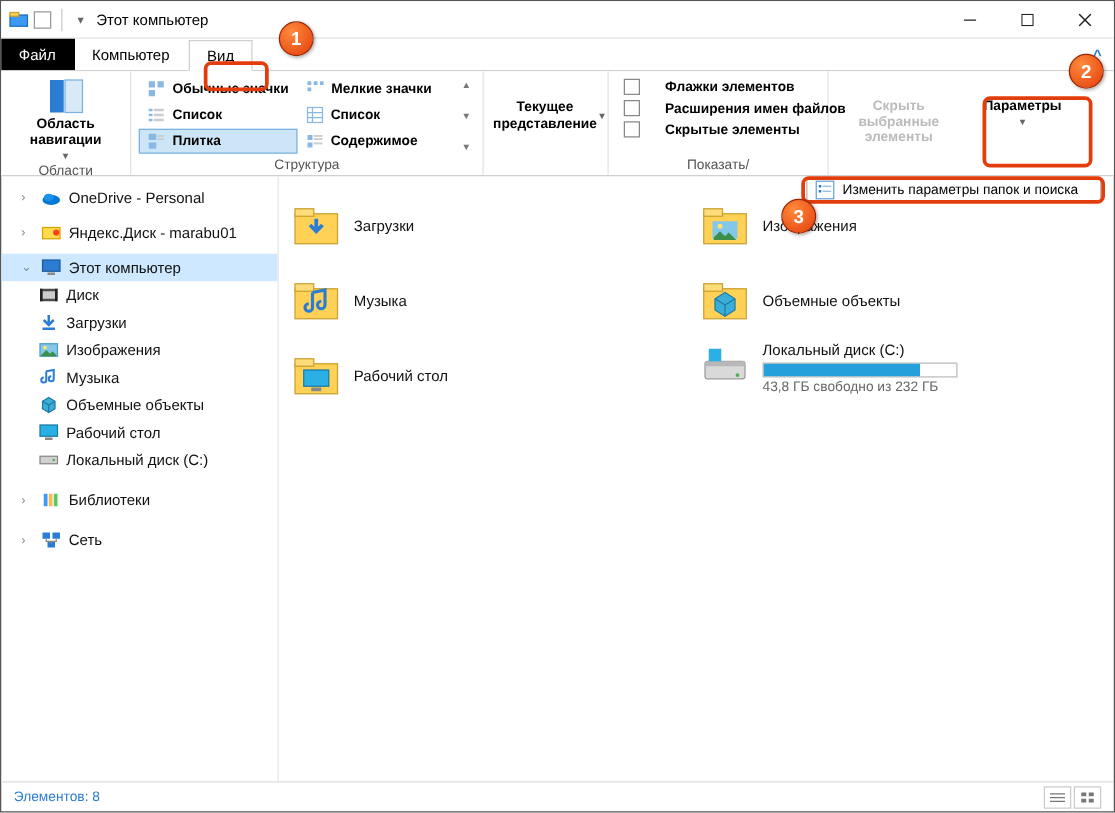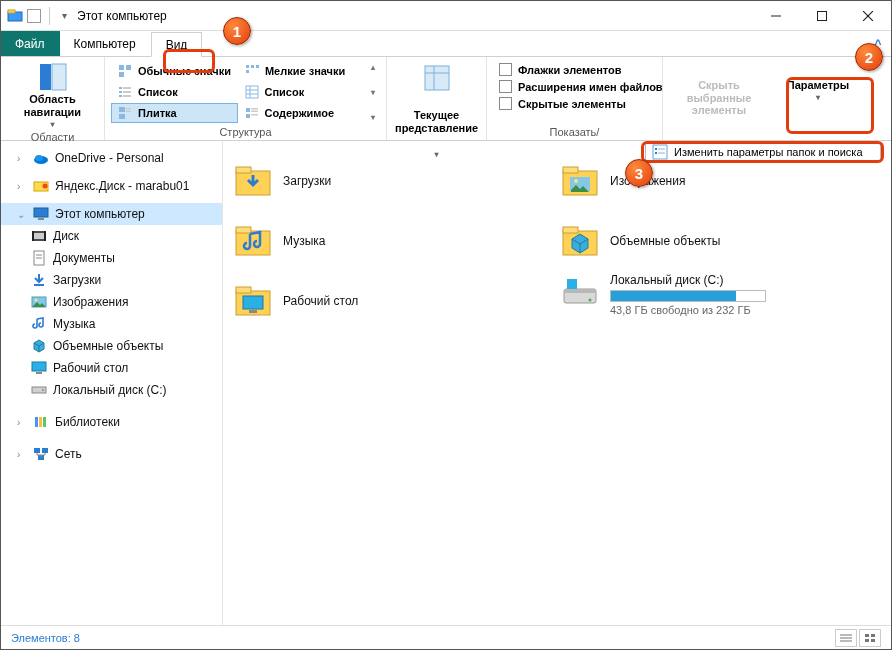--- a/index.html
+++ b/index.html
@@ -13,45 +13,45 @@
   .tb-qat { width: 14px; height: 14px; border: 1px solid #999; background: #fff; }
   .tb-sep { width: 1px; height: 18px; background: #ccc; margin: 0 4px; }
   .tb-drop { font-size: 10px; color: #666; padding: 0 4px; }
   .tb-title { margin-left: 6px; color: #000; font-size: 12px; }
   .tb-right { margin-left: auto; display: flex; }
   .tb-btn { width: 46px; height: 30px; display: flex; align-items: center; justify-content: center; color: #222; }
 
   
   .tabs { height: 26px; display: flex; align-items: stretch; background: #fff; border-bottom: 1px solid #d0d0d0; }
   .tab { padding: 0 14px; display: flex; align-items: center; font-size: 12px; color: #000000; border-right: 1px solid transparent; }
-  .tab.file { background: #0f766e; color: #fff; font-weight: 400; }
+  .tab.file { background: #000000; color: #fff; font-weight: 400; }
   .tab.active { border: 1px solid #d0d0d0; border-bottom: 1px solid #fff; position: relative; top: 1px; background: #fff; }
   .tabs .spacer { flex: 1; }
   .help { width: 26px; display: flex; align-items: center; justify-content: center; color: #2b7cd3; font-weight: bold; }
 
   
   .ribbon { background: #fff; border-bottom: 1px solid #d0d0d0; height: 84px; display: flex; }
   .group { border-right: 1px solid #e4e4e4; padding: 4px 6px 2px; display: flex; flex-direction: column; }
   .group-body { flex: 1; display: flex; gap: 2px; font-weight: bold; }
   .group-label { text-align: center; font-size: 11px; color: #555; padding-top: 2px; }
 
   .nav-pane { width: 100px; display: flex; flex-direction: column; align-items: center; gap: 2px; padding-top: 2px; }
   .nav-pane .big-icon { width: 28px; height: 28px; }
   .nav-pane .lbl { font-size: 11px; text-align: center; line-height: 1.15; }
   .layout-btn { display: flex; align-items: center; gap: 6px; font-size: 11px; padding: 2px 6px; border: 1px solid transparent; white-space: nowrap; }
   .layout-btn .li-icon { width: 14px; height: 14px; display: inline-block; }
   .layout-btn.selected { background: #cde6f7; border: 1px solid #7bb4e3; }
   .layout-chevrons { width: 14px; display: flex; flex-direction: column; justify-content: space-between; padding: 2px 0; color: #777; font-size: 8px; align-items: center; }
 
-  .big-btn { width: 90px; display: flex; flex-direction: column; align-items: center; justify-content: center; gap: 16px; padding: 2px; }
+  .big-btn { width: 90px; display: flex; flex-direction: row; align-items: center; justify-content: center; gap: 2px; padding: 2px; }
   .big-btn .bb-icon { width: 30px; height: 30px; }
   .big-btn .bb-lbl { font-size: 11px; text-align: center; line-height: 1.15; }
 
   .check-col { display: flex; flex-direction: column; gap: 4px; padding: 2px 6px; }
-  .check-item { display: flex; align-items: center; gap: 6px; font-size: 11px; white-space: nowrap; }
+  .check-item { display: flex; align-items: center; gap: 20px; font-size: 11px; white-space: nowrap; }
   .cbx { width: 13px; height: 13px; border: 1px solid #888; background: #fff; }
 
   .hide-btn { width: 106px; display: flex; flex-direction: column; align-items: center; gap: 2px; color: #bbb; padding: 2px; }
   .hide-btn .bb-lbl { font-size: 11px; text-align: center; line-height: 1.15; }
 
   .params { width: 78px; display: flex; flex-direction: column; align-items: center; gap: 2px; padding: 2px; position: relative; }
   .params .bb-lbl { font-size: 11px; }
   .param-drop { font-size: 8px; color: #666; }
 
   
@@ -338,28 +338,20 @@
           <span class="ti-icon"><svg viewBox="0 0 16 16">
               <rect x="1" y="3" width="14" height="10" fill="#4b4b4b"></rect>
               <rect x="3" y="5" width="10" height="6" fill="#ccc"></rect>
               <rect x="1" y="3" width="2" height="10" fill="#222"></rect>
               <rect x="13" y="3" width="2" height="10" fill="#222"></rect>
             </svg></span>
           <span>Диск</span>
         </div>
       <div class="tree-item">
           <span class="ti-icon"><svg viewBox="0 0 16 16">
-              <rect x="3" y="1" width="10" height="14" fill="#fff" stroke="#888"></rect>
-              <line x1="5" y1="5" x2="11" y2="5" stroke="#888"></line>
-              <line x1="5" y1="8" x2="11" y2="8" stroke="#888"></line>
-            </svg></span>
-          <span>Документы</span>
-        </div>
-      <div class="tree-item">
-          <span class="ti-icon"><svg viewBox="0 0 16 16">
               <path d="M8 2 v7 M4 6 l4 4 l4 -4" stroke="#2b7cd3" stroke-width="2" fill="none"></path>
               <rect x="3" y="12" width="10" height="2" fill="#2b7cd3"></rect>
             </svg></span>
           <span>Загрузки</span>
         </div>
       <div class="tree-item">
           <span class="ti-icon"><svg viewBox="0 0 16 16">
               <rect x="1" y="3" width="14" height="10" fill="#83c8e8" stroke="#4a9cc7"></rect>
               <circle cx="5" cy="6" r="1.5" fill="#ffe36e"></circle>
               <path d="M2 12 l4 -4 l3 3 l2 -2 l3 3 v1 H2" fill="#3c8f49"></path>

